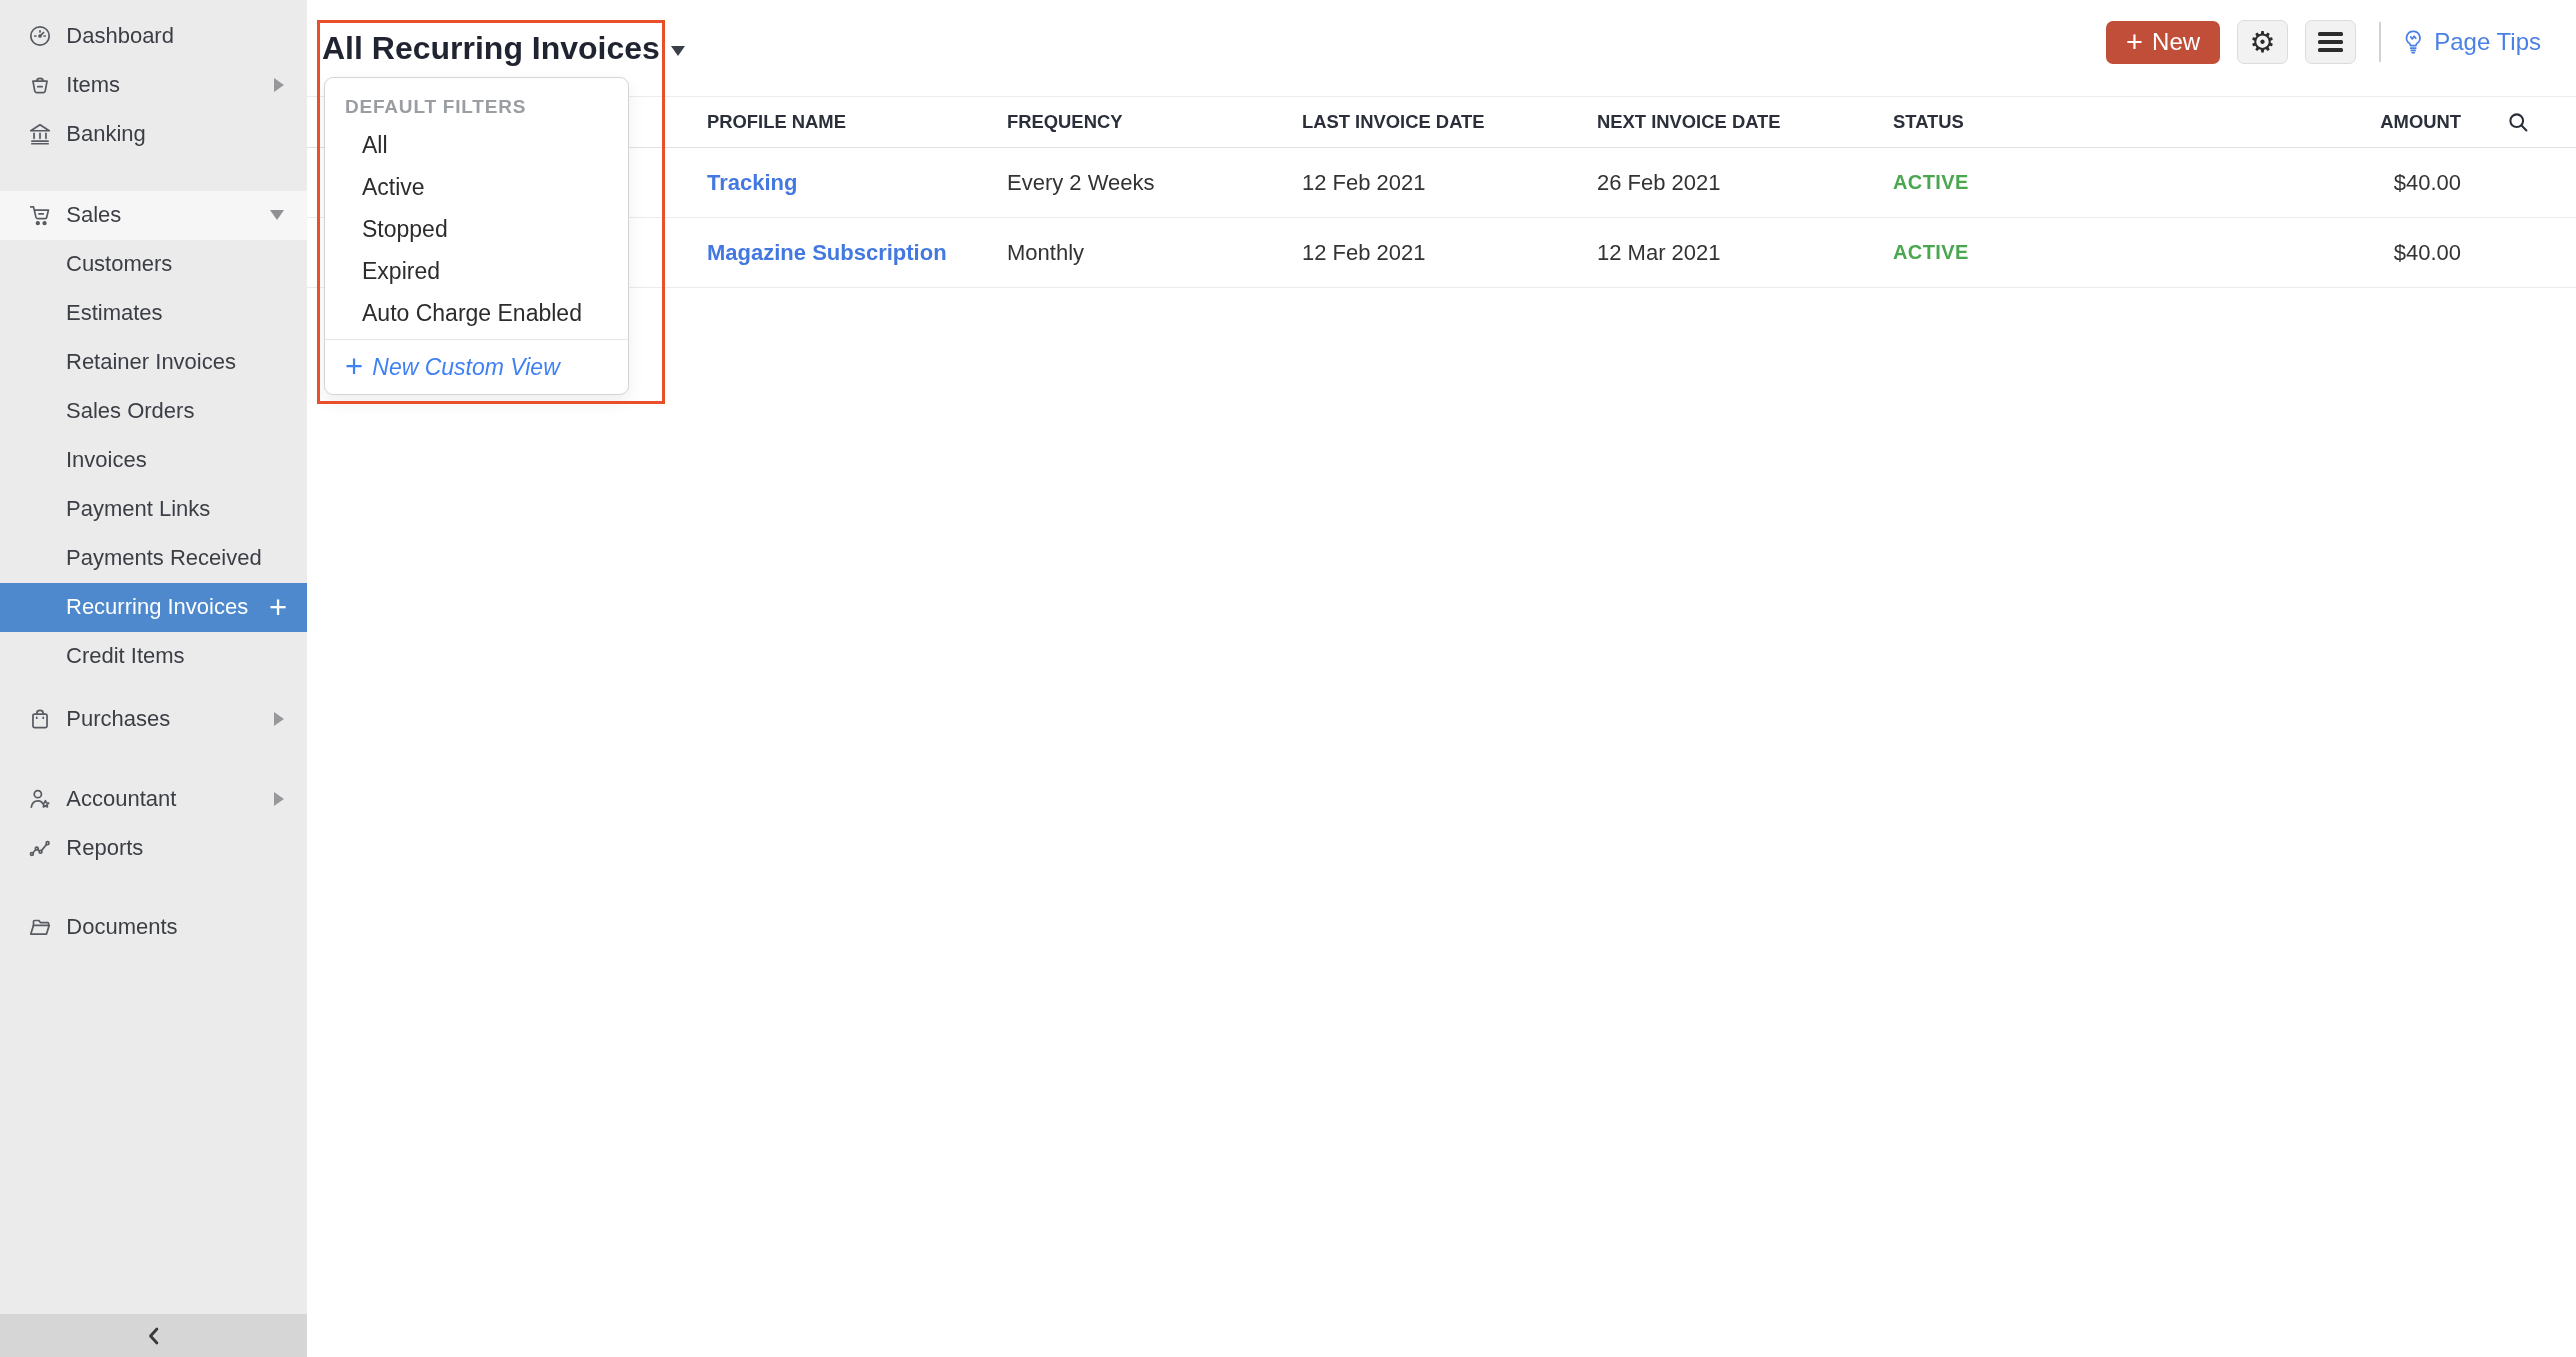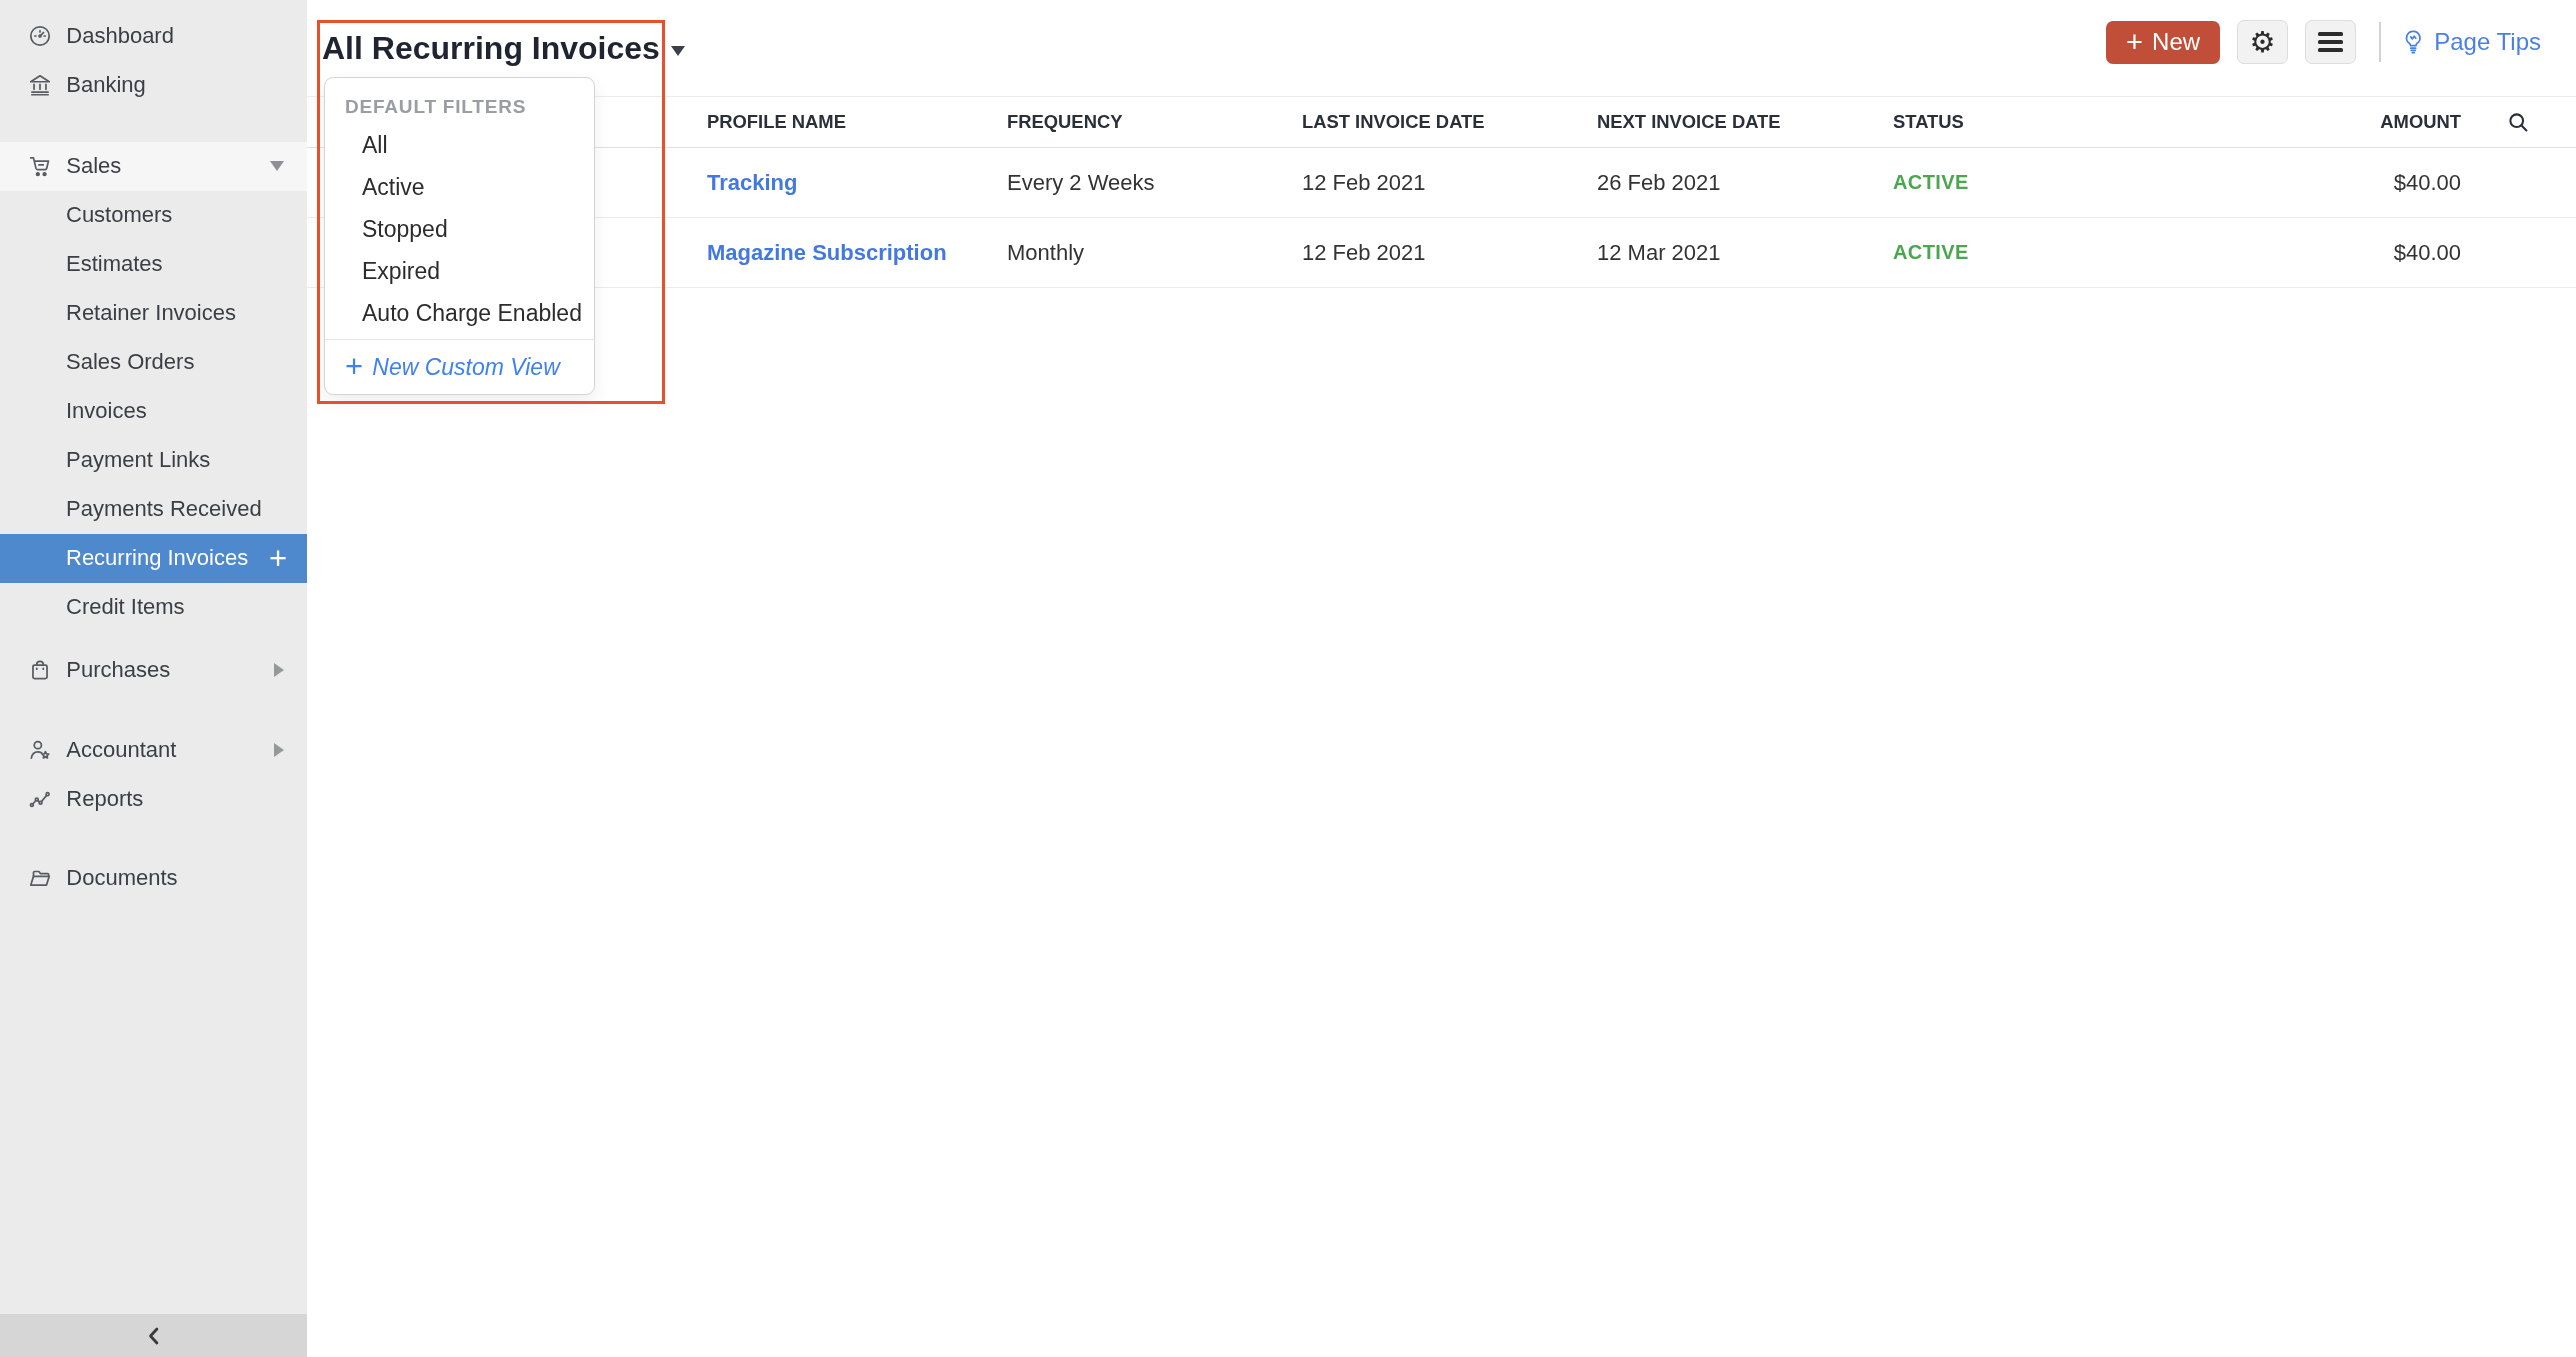--- a/index.html
+++ b/index.html
@@ -77,21 +77,21 @@
 
   
   .view-title {
     position: absolute; left: 322px; top: 29px; display: flex; align-items: center; gap: 10.7px;
     z-index: 6; cursor: pointer;
   }
   .view-title .vt-text { font-size: 32px; font-weight: 600; color: #1f2430; line-height: 38px; }
   .caret-down { width: 0; height: 0; border-top: 10px solid #3a3f4a; border-left: 7px solid transparent; border-right: 7px solid transparent; margin-top: 6.1px; }
 
   .dropdown-panel {
-    position: absolute; left: 324px; top: 77px; width: 271px; height: 318px;
+    position: absolute; left: 324px; top: 77px; width: 305px; height: 318px;
     background: #ffffff; border: 1.5px solid #d4d4d4; border-radius: 9.2px;
     box-shadow: 0 6.1px 17px rgba(0,0,0,0.07);
     z-index: 5; display: flex; flex-direction: column;
   }
   .dd-section { padding: 18.4px 0 6.1px 20px; font-size: 19px; font-weight: 700; color: #9a9da1; letter-spacing: 0.8px; }
   .dd-item { height: 42px; display: flex; align-items: center; padding-left: 37px; font-size: 23px; color: #2c2c2c; cursor: pointer; }
   .dd-footer { margin-top: 4.6px; border-top: 1.5px solid #e6e6e6; flex: 1; display: flex; align-items: center; padding-left: 20px; cursor: pointer; }
   .dd-footer .ncv-plus { color: #3f80f2; font-size: 31px; font-weight: 300; margin-right: 9.2px; line-height: 26px; }
   .dd-footer .ncv-label { color: #3f80f2; font-size: 23px; font-style: italic; }
 
@@ -113,20 +113,31 @@
             <line x1="12" y1="12" x2="15.2" y2="8.8"></line>
             <circle cx="12" cy="12" r="0.9" fill="#585c62"></circle>
             <line x1="7.2" y1="12" x2="8.2" y2="12"></line>
             <line x1="12" y1="7.2" x2="12" y2="8.2"></line>
             <line x1="15.8" y1="12" x2="16.8" y2="12"></line>
           </svg>
       </span>
       <span class="slabel">Dashboard</span>
     </div>
 
+    <div class="srow">
+      <span class="sicon">
+        <svg class="lineicon" width="26" height="26" viewBox="0 0 24 24">
+            <path d="M5.5 8.5h13l-1.7 9.2a1.6 1.6 0 0 1-1.6 1.3H8.8a1.6 1.6 0 0 1-1.6-1.3z"></path>
+            <path d="M9 8.5c0-3.4 6-3.4 6 0"></path>
+            <line x1="10" y1="13.5" x2="14" y2="13.5"></line>
+          </svg>
+      </span>
+      <span class="slabel">Items</span>
+      <span class="chev right"></span>
+    </div>
 
     <div class="srow">
       <span class="sicon">
         <svg class="lineicon" width="26" height="26" viewBox="0 0 24 24">
             <path d="M12 3.5 20.5 9h-17z"></path>
             <line x1="6.5" y1="11.5" x2="6.5" y2="16"></line>
             <line x1="12" y1="11.5" x2="12" y2="16"></line>
             <line x1="17.5" y1="11.5" x2="17.5" y2="16"></line>
             <line x1="4.5" y1="18.5" x2="19.5" y2="18.5"></line>
             <line x1="4.5" y1="21" x2="19.5" y2="21"></line>

